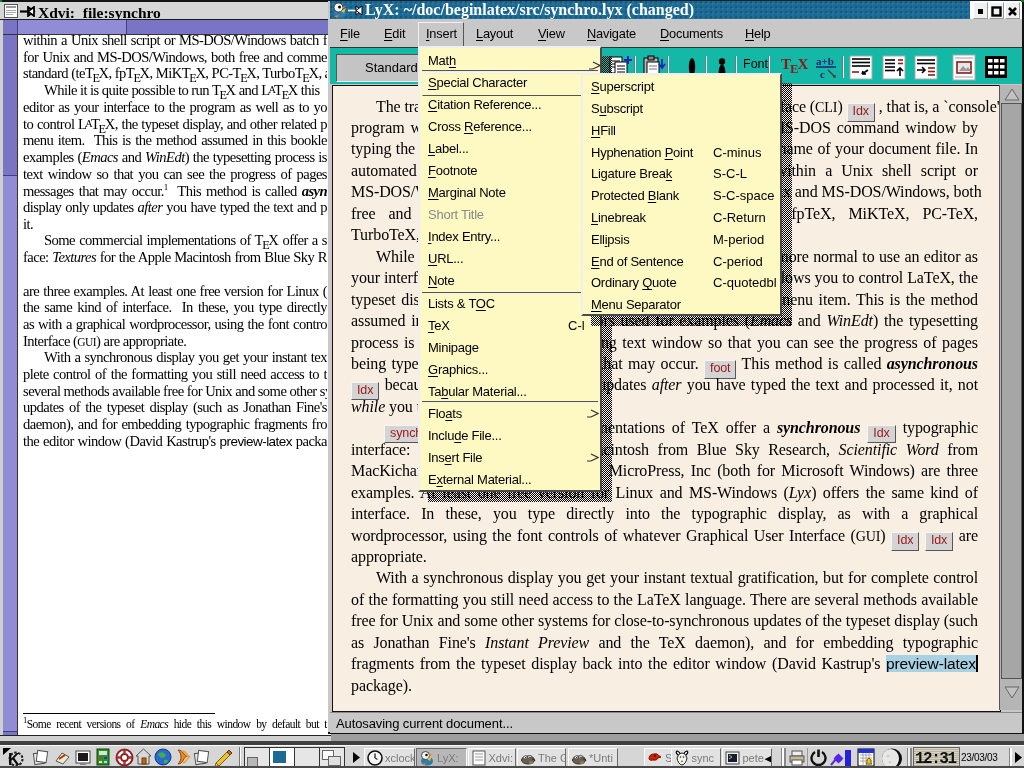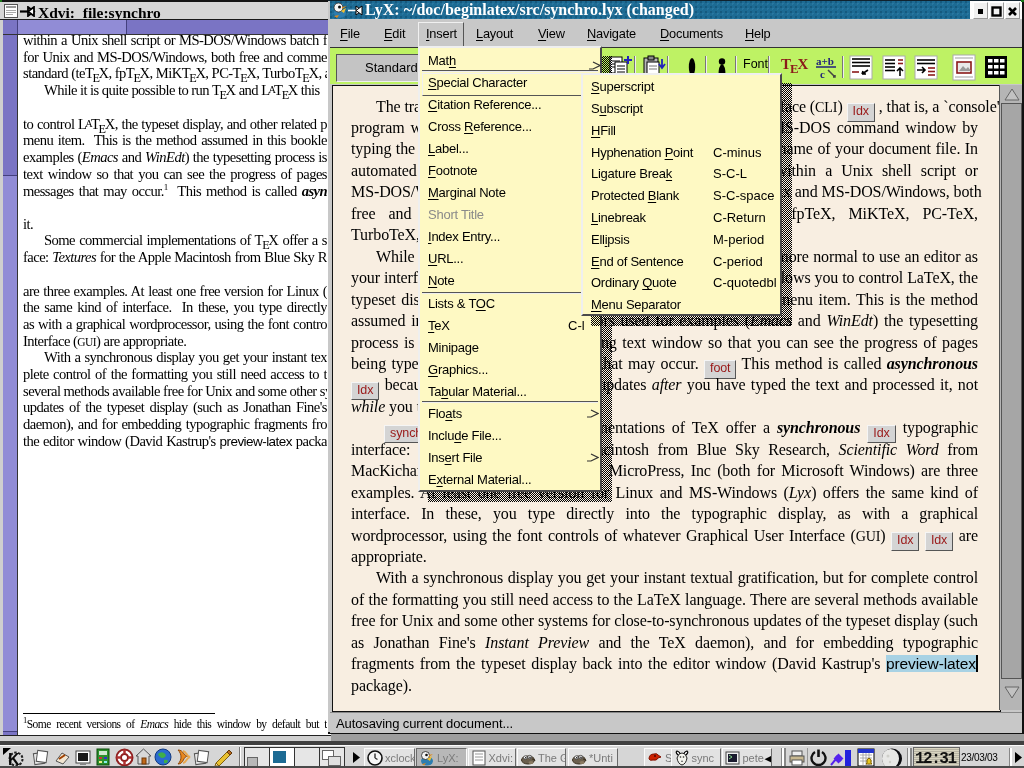--- a/index.html
+++ b/index.html
@@ -38,21 +38,21 @@
   #lyx-btns{left:642px;top:1px;width:52px;height:18px;background:#fdfdfd;}
   .wbtn{position:absolute;top:1px;width:13px;height:15px;background:#f0f0f0;border:1px solid #999;
         border-top-color:#fff;border-left-color:#fff;text-align:center;}
   
   #lyx-menubar{left:2px;top:19px;width:692px;height:28px;background:#c8c8c8;border-bottom:1px solid #333;text-decoration:underline;}
   .mi{position:absolute;top:7px;font-size:12.8px;letter-spacing:-0.2px;color:#000;}
   .mi u{text-decoration-thickness:1px;text-underline-offset:2px;}
   #mi-insert-box{position:absolute;left:88px;top:3px;width:44px;height:24px;
      border-top:1px solid #f0f0f0;border-left:1px solid #f0f0f0;border-right:1px solid #555;border-bottom:1px solid #555;}
   
-  #lyx-toolbar{left:2px;top:48px;width:692px;height:36px;background:#bef264;}
+  #lyx-toolbar{left:2px;top:48px;width:692px;height:36px;background:#14b8a6;}
   #combo{position:absolute;left:6px;top:6px;width:94px;height:26px;background:#c4c4c4;
      border-top:1.5px solid #555;border-left:1.5px solid #555;border-right:1.5px solid #eee;border-bottom:1.5px solid #eee;}
   #combo span{position:absolute;left:28px;top:5px;font-size:13px;}
   .tbtn{position:absolute;top:5px;width:28px;height:29px;}
   .tsep{position:absolute;top:8px;width:1px;height:22px;background:#777;border-right:1px solid #eee;}
   
   #lyx-doc{left:4px;top:85px;width:667px;height:625px;background:#f8eee1;border:1px solid #111;overflow:hidden;}
   #lyx-sb{left:671px;top:85px;width:23px;height:625px;background:#b5b5b5;border-left:1px solid #555;box-sizing:border-box;}
   
   .dl{position:absolute;left:18px;width:627px;font-family:"Liberation Serif",serif;font-size:16px;letter-spacing:-0.1px;
@@ -117,25 +117,27 @@
   <div class="abs" id="xdvi-vsb">
       <div class="abs" id="xdvi-vthumb"></div>
     </div>
   <div class="abs" id="xdvi-left"></div>
   <div class="abs" id="xdvi-page">
     <div class="xl" style="top:-16px">MS-DOS systems, this command can also be embedded</div>
     <div class="xl" style="top:-3px">within a Unix shell script or MS-DOS/Windows batch f</div>
     <div class="xl" style="top:13.7px">for Unix and MS-DOS/Windows, both free and comme</div>
     <div class="xl" style="top:30.4px">standard (teT<span class="tE">E</span>X, fpT<span class="tE">E</span>X, MiKT<span class="tE">E</span>X, PC-T<span class="tE">E</span>X, TurboT<span class="tE">E</span>X, a</div>
     <div class="xl xin" style="top:47.1px;width:275px">While it is quite possible to run T<span class="tE">E</span>X and L<span class="lA">A</span>T<span class="tE">E</span>X this</div>
+    <div class="xl" style="top:63.8px">editor as your interface to the program as well as to yo</div>
     <div class="xl" style="top:80.5px">to control L<span class="lA">A</span>T<span class="tE">E</span>X, the typeset display, and other related p</div>
     <div class="xl" style="top:97.2px">menu item.&nbsp; This is the method assumed in this bookle</div>
     <div class="xl" style="top:113.9px">examples (<i>Emacs</i> and <i>WinEdt</i>) the typesetting process is</div>
     <div class="xl" style="top:130.6px">text window so that you can see the progress of pages</div>
     <div class="xl" style="top:147.3px">messages that may occur.<sup style="font-size:9px">1</sup>&nbsp; This method is called <b><i>asyn</i></b></div>
+    <div class="xl" style="top:164px">display only updates <i>after</i> you have typed the text and p</div>
     <div class="xl xleft" style="top:180.7px">it.</div>
     <div class="xl xin" style="top:197.4px">Some commercial implementations of T<span class="tE">E</span>X offer a s</div>
     <div class="xl" style="top:214.1px">face: <i>Textures</i> for the Apple Macintosh from Blue Sky R</div>
     <div class="xl" style="top:247.5px">are three examples. At least one free version for Linux (</div>
     <div class="xl" style="top:264.2px">the same kind of interface.&nbsp; In these, you type directly</div>
     <div class="xl" style="top:280.9px">as with a graphical wordprocessor, using the font contro</div>
     <div class="xl xleft" style="top:297.6px">Interface (<span style="font-size:11.5px">GUI</span>) are appropriate.</div>
     <div class="xl xin" style="top:314.3px">With a synchronous display you get your instant tex</div>
     <div class="xl" style="top:331px">plete control of the formatting you still need access to t</div>
     <div class="xl" style="top:347.7px">several methods available free for Unix and some other sy</div>

